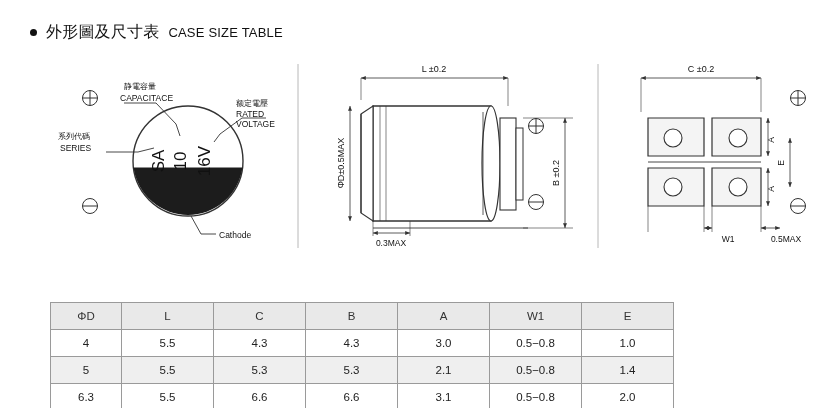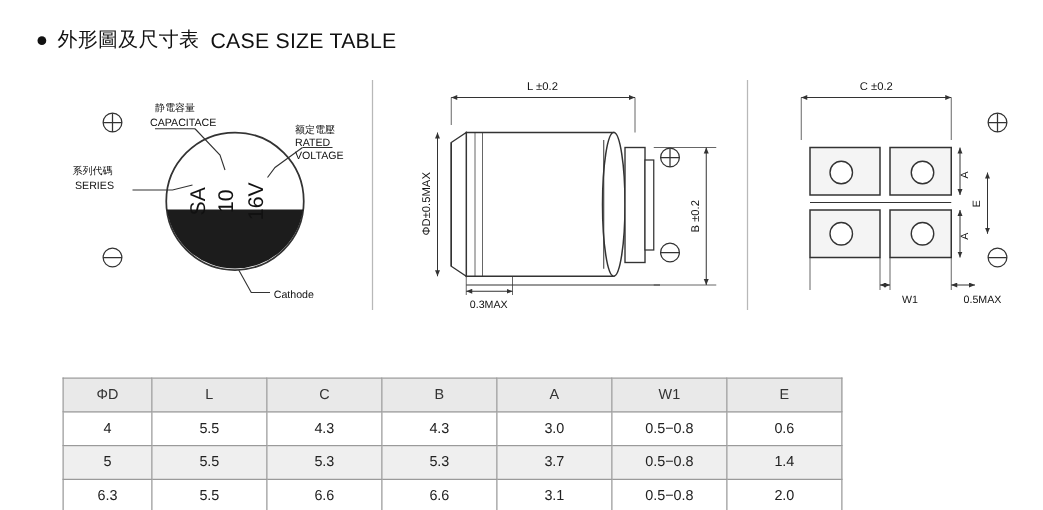--- a/index.html
+++ b/index.html
@@ -33,21 +33,21 @@
     letter-spacing: 0.2px;
     color: #111;
   }
   .bullet-dot {
     width: 7px; height: 7px;
     border-radius: 50%;
     background: #111;
     display: inline-block;
   }
   .heading .cn { font-family: "DejaVu Sans", sans-serif; font-size: 16px; }
-  .heading .en { font-family: "Liberation Sans", sans-serif; font-size: 17px; }
+  .heading .en { font-family: "Liberation Sans", sans-serif; font-size: 13px; }
 
   
   .drawing {
     position: absolute;
     left: 28px;
     top: 56px;
     width: 780px;
     height: 200px;
   }
   .drawing svg { display: block; }
@@ -253,28 +253,28 @@
         </tr>
       </thead>
       <tbody>
         <tr>
           <td class="first">4</td>
           <td>5.5</td>
           <td>4.3</td>
           <td>4.3</td>
           <td>3.0</td>
           <td>0.5−0.8</td>
-          <td>0.6</td>
+          <td>1.0</td>
         </tr>
         <tr class="alt">
           <td class="first">5</td>
           <td>5.5</td>
           <td>5.3</td>
           <td>5.3</td>
-          <td>3.7</td>
+          <td>2.1</td>
           <td>0.5−0.8</td>
           <td>1.4</td>
         </tr>
         <tr>
           <td class="first">6.3</td>
           <td>5.5</td>
           <td>6.6</td>
           <td>6.6</td>
           <td>3.1</td>
           <td>0.5−0.8</td>

